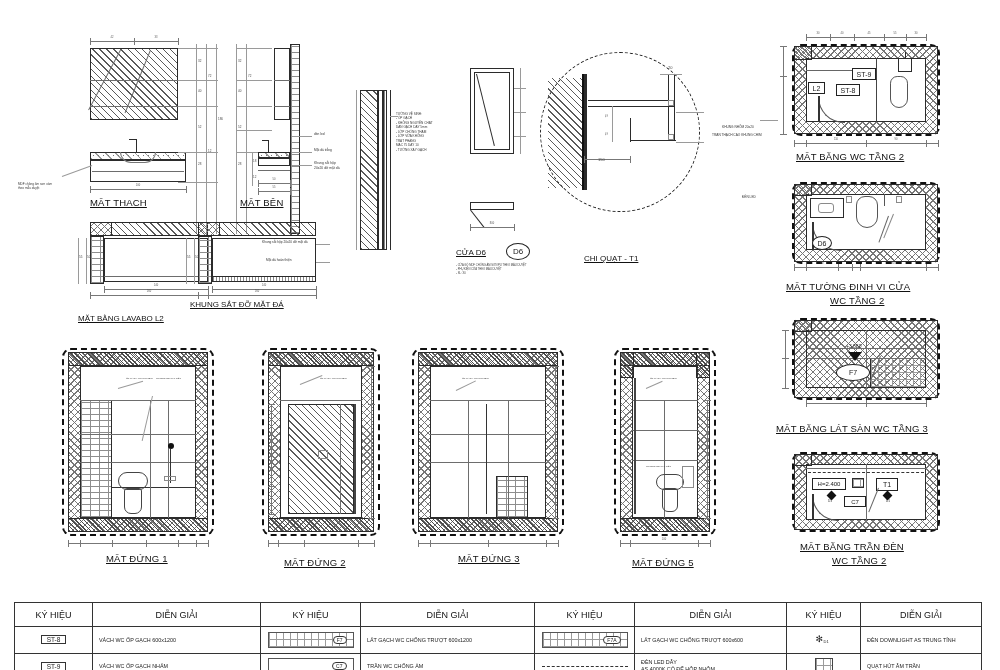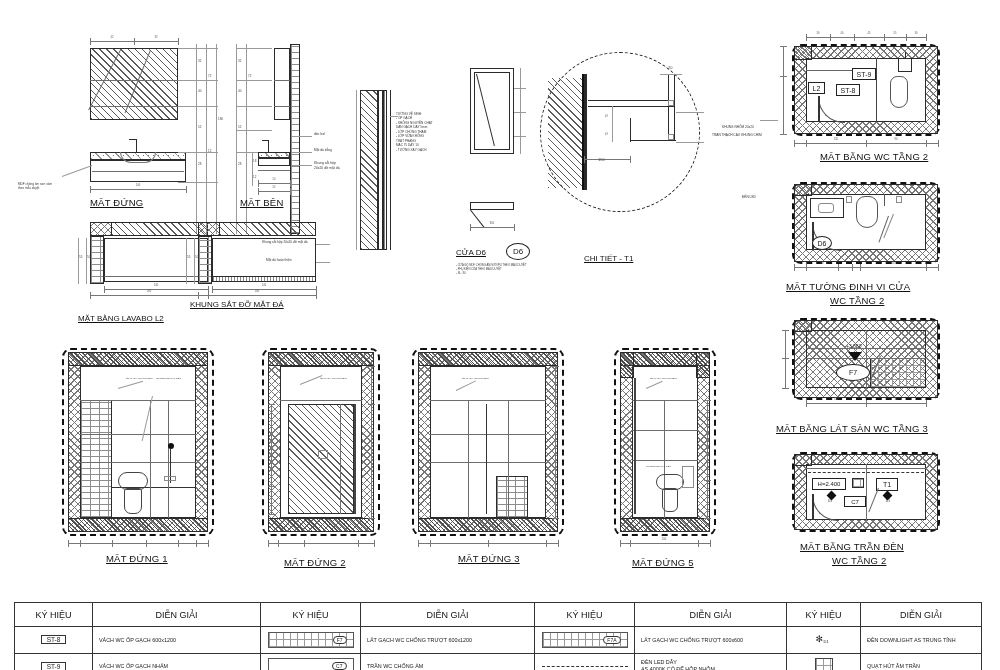--- a/index.html
+++ b/index.html
@@ -131,21 +131,21 @@
       <div class="lbl" style="left:22px;">42</div>
       <div class="lbl" style="left:66px;">33</div>
     </div>
 
     <div class="dimrow" style="left:90px;top:186px;width:96px;">
       <div class="bar" style="left:0;width:96px;"></div>
       <div class="tick" style="left:0;"></div>
       <div class="tick" style="left:96px;"></div>
       <div class="lbl" style="left:48px;">100</div>
     </div>
-    <div class="t ttl" style="left:90px;top:198px;">MẶT ĐỨNG</div>
+    <div class="t ttl" style="left:90px;top:198px;">MẶT THẠCH</div>
 
     <div class="ln xthin" style="left:62px;top:176px;width:32px;height:1px;transform:rotate(-20deg);transform-origin:left;"></div>
     <div class="note" style="left:18px;top:182px;">MDF chống ẩm sơn xám
 theo mẫu duyệt</div>
   </div>
 
   <div>
     <div class="ln vln xthin" style="left:236px;top:44px;height:190px;"></div>
     <div class="ln vln xthin" style="left:246px;top:44px;height:190px;"></div>
     <div class="ln hln xthin" style="left:236px;top:48px;width:36px;"></div>
@@ -318,21 +318,21 @@
     <div class="t dimtxt" style="left:606px;top:114px;transform:rotate(-90deg);">75</div>
     <div class="t dimtxt" style="left:606px;top:132px;transform:rotate(-90deg);">75</div>
     <div class="dimrow" style="left:584px;top:156px;width:46px;">
       <div class="bar" style="left:0;width:46px;"></div>
       <div class="tick" style="left:0;"></div>
         <div class="tick" style="left:46px;"></div>
     </div>
     <div class="t dimtxt" style="left:598px;top:158px;font-size:4px;">150</div>
     <div class="t dimtxt" style="left:668px;top:66px;font-size:4px;">20</div>
     <div class="ln hln xthin" style="left:660px;top:74px;width:22px;"></div>
-    <div class="t ttl-s" style="left:584px;top:254px;">CHI TIẾT - T1</div>
+    <div class="t ttl-s" style="left:584px;top:254px;">CHI QUẠT - T1</div>
 
     <div class="ln hln xthin" style="left:676px;top:112px;width:28px;"></div>
     <div class="ln hln xthin" style="left:676px;top:142px;width:28px;"></div>
     <div class="t t3" style="left:722px;top:126px;">KHUNG NHÔM 20x20</div>
     <div class="t t3" style="left:712px;top:134px;">TRẦN THẠCH CAO KHUNG CHÌM</div>
     <div class="t t3" style="left:742px;top:196px;">ĐÈN LED</div>
   </div>
 
   <div>
     <div class="dashbox" style="left:792px;top:44px;width:148px;height:92px;"></div>
@@ -387,21 +387,21 @@
       <div class="lbl" style="left:42px;">110</div>
         <div class="lbl" style="left:102px;">90</div>
     </div>
     <div class="dimcol" style="left:780px;top:46px;height:88px;">
       <div class="bar" style="top:0;height:88px;"></div>
       <div class="tick" style="top:0;"></div>
         <div class="tick" style="top:30px;"></div>
       <div class="tick" style="top:88px;"></div>
     </div>
     <div class="ln hln xthin" style="left:760px;top:120px;width:18px;"></div>
-    <div class="t ttl" style="left:820px;top:152px;">MẶT BẰNG WC TẦNG 2</div>
+    <div class="t ttl" style="left:796px;top:152px;">MẶT BẰNG WC TẦNG 2</div>
   </div>
 
   <div>
     <div class="dashbox" style="left:792px;top:182px;width:148px;height:82px;"></div>
     <div class="box hcross" style="left:794px;top:184px;width:144px;height:78px;"></div>
     <div class="box" style="left:806px;top:194px;width:120px;height:56px;background:#fff;"></div>
     <div class="box hcross" style="left:794px;top:184px;width:18px;height:12px;"></div>
 
     <div class="box" style="left:810px;top:198px;width:34px;height:20px;"></div>
     <div class="boxthin" style="left:818px;top:203px;width:16px;height:10px;border-radius:3px;"></div>

